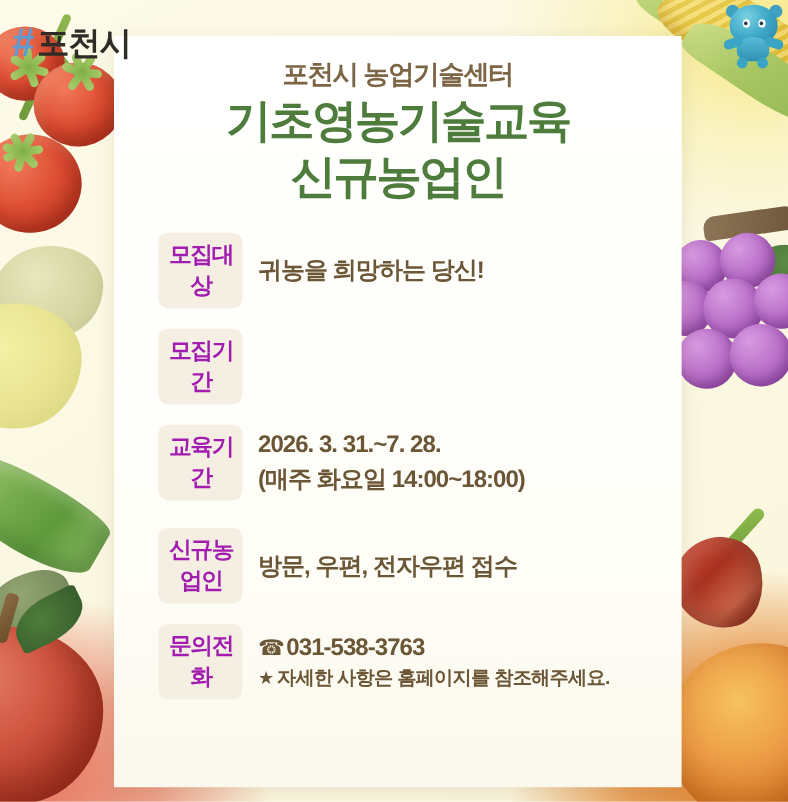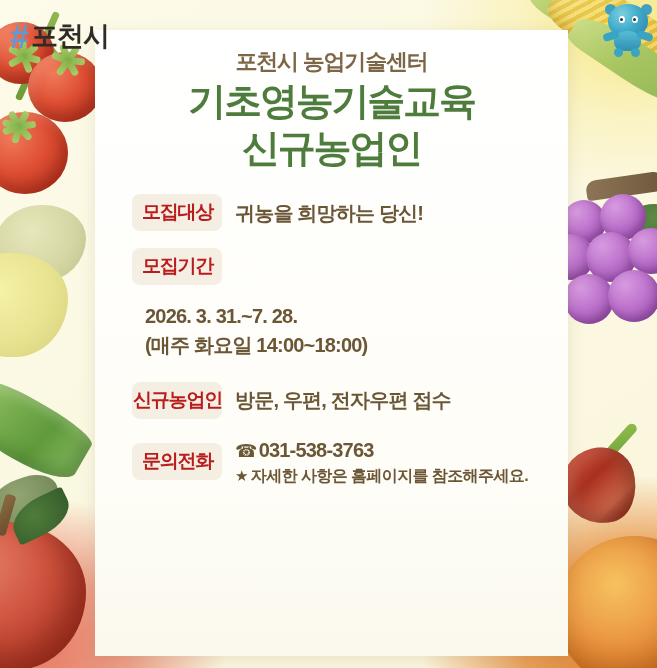--- a/index.html
+++ b/index.html
@@ -214,28 +214,28 @@
   }
   .info-row {
     display:flex; align-items:center;
     margin-bottom:17px;
   }
   .info-row.tall { align-items:center; }
   .info-row:last-child { margin-bottom:0; }
 
   .badge {
     flex:0 0 auto;
-    width:90px;
+    width:70px;
     text-align:center;
     background:#f4efe2;
     border-radius:8px;
     padding:5px 0 6px 1px;
     font-size:19px; font-weight:bold;
     letter-spacing:-1.2px;
-    color:#b91c1c;
+    color:#a21caf;
   }
   .value {
     margin-left:13px;
     font-size:20px; font-weight:bold;
     letter-spacing:-0.8px;
     color:#6b5636;
     line-height:1.42;
   }
   .value .line { display:block; white-space:nowrap; }
   .value .small { font-size:16px; letter-spacing:-0.6px; }
@@ -363,20 +363,21 @@
         <div class="value">
           <span class="line">귀농을 희망하는 당신!</span>
         </div>
       </div>
 
       <div class="info-row">
         <div class="badge">모집기간</div>
       </div>
 
       <div class="info-row tall">
+        <div class="badge">교육기간</div>
         <div class="value">
           <span class="line">2026. 3. 31.~7. 28.</span>
           <span class="line">(매주 화요일 14:00~18:00)</span>
         </div>
       </div>
 
 
       <div class="info-row" style="margin-top:6px;">
         <div class="badge">신규농업인</div>
         <div class="value">

